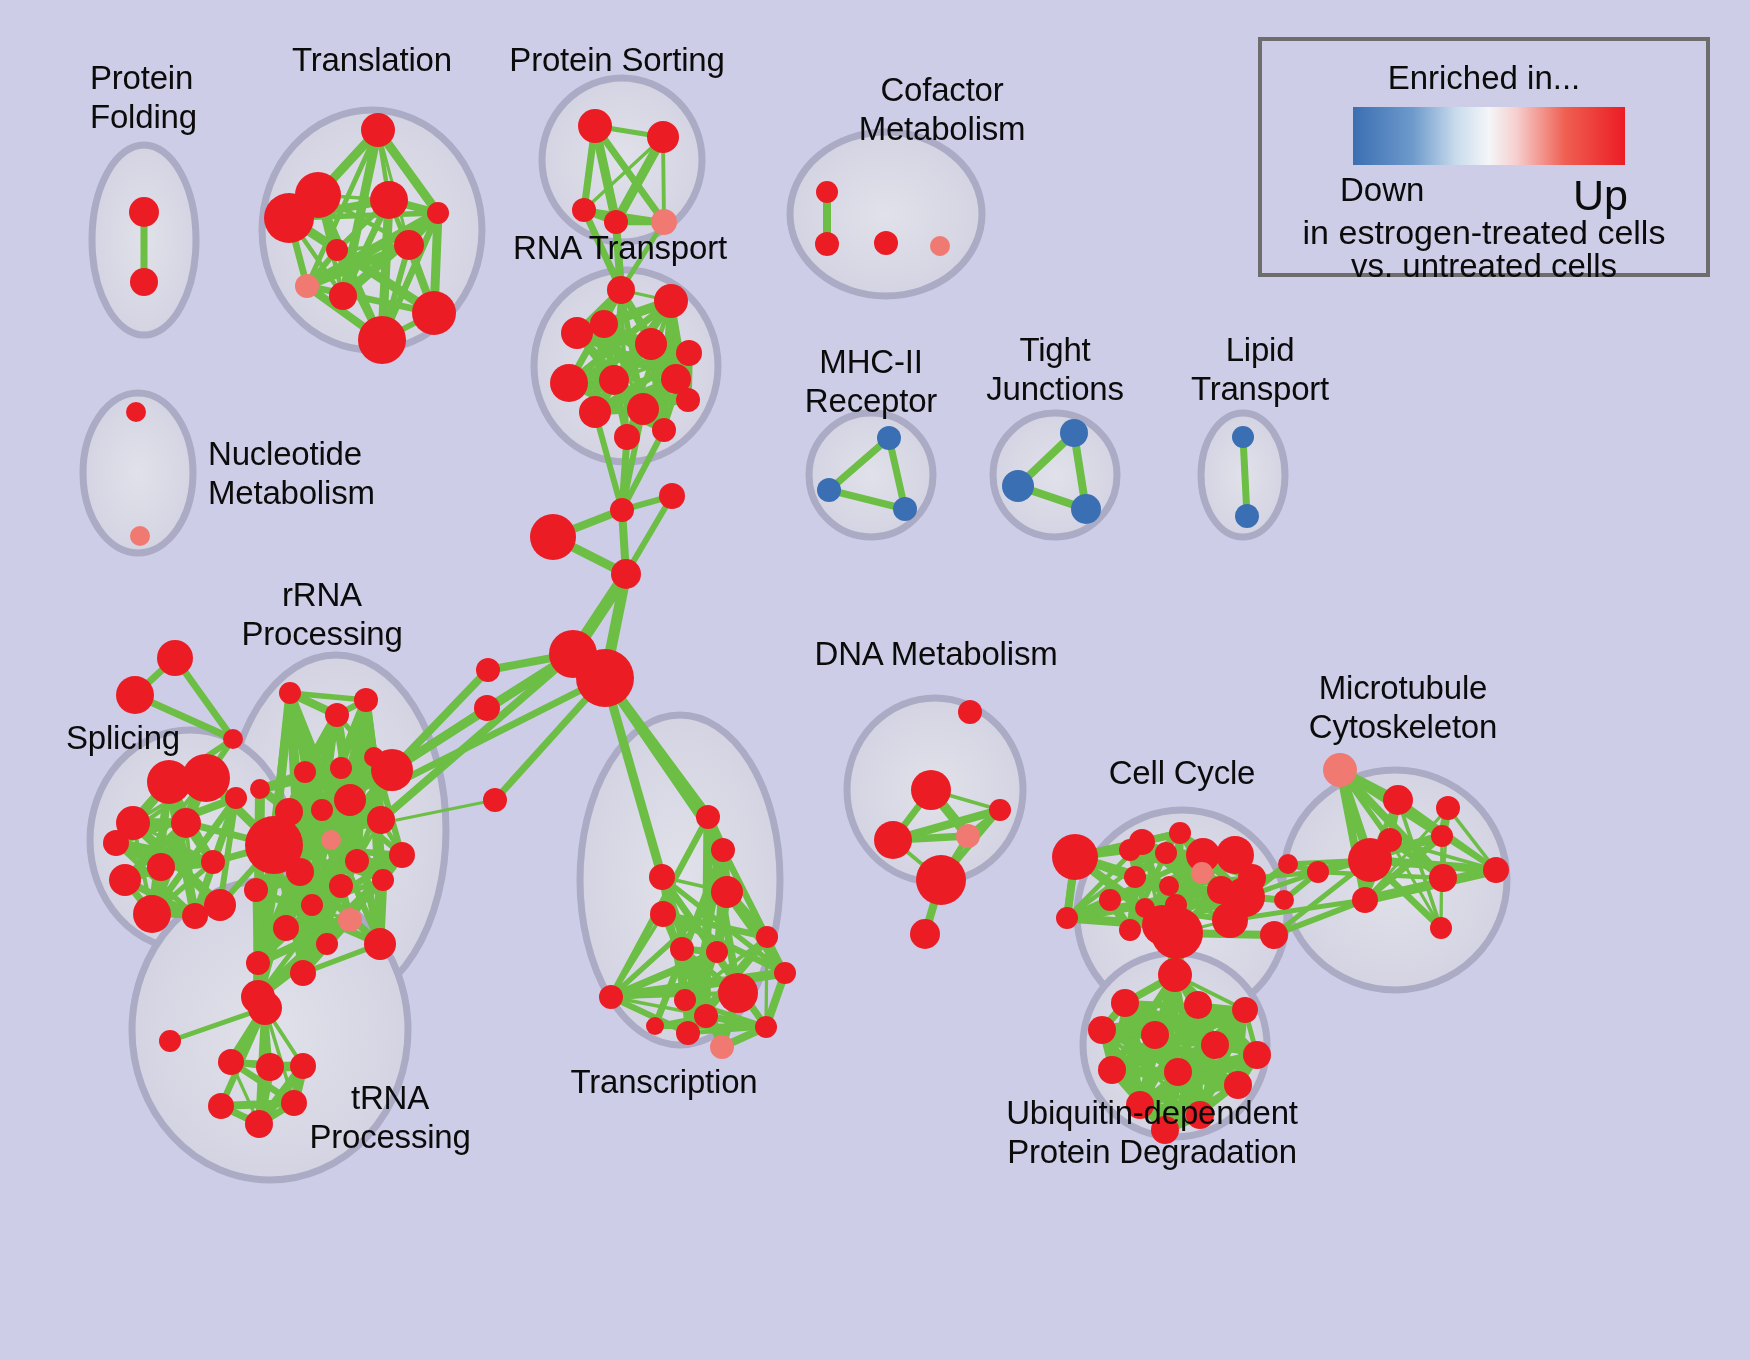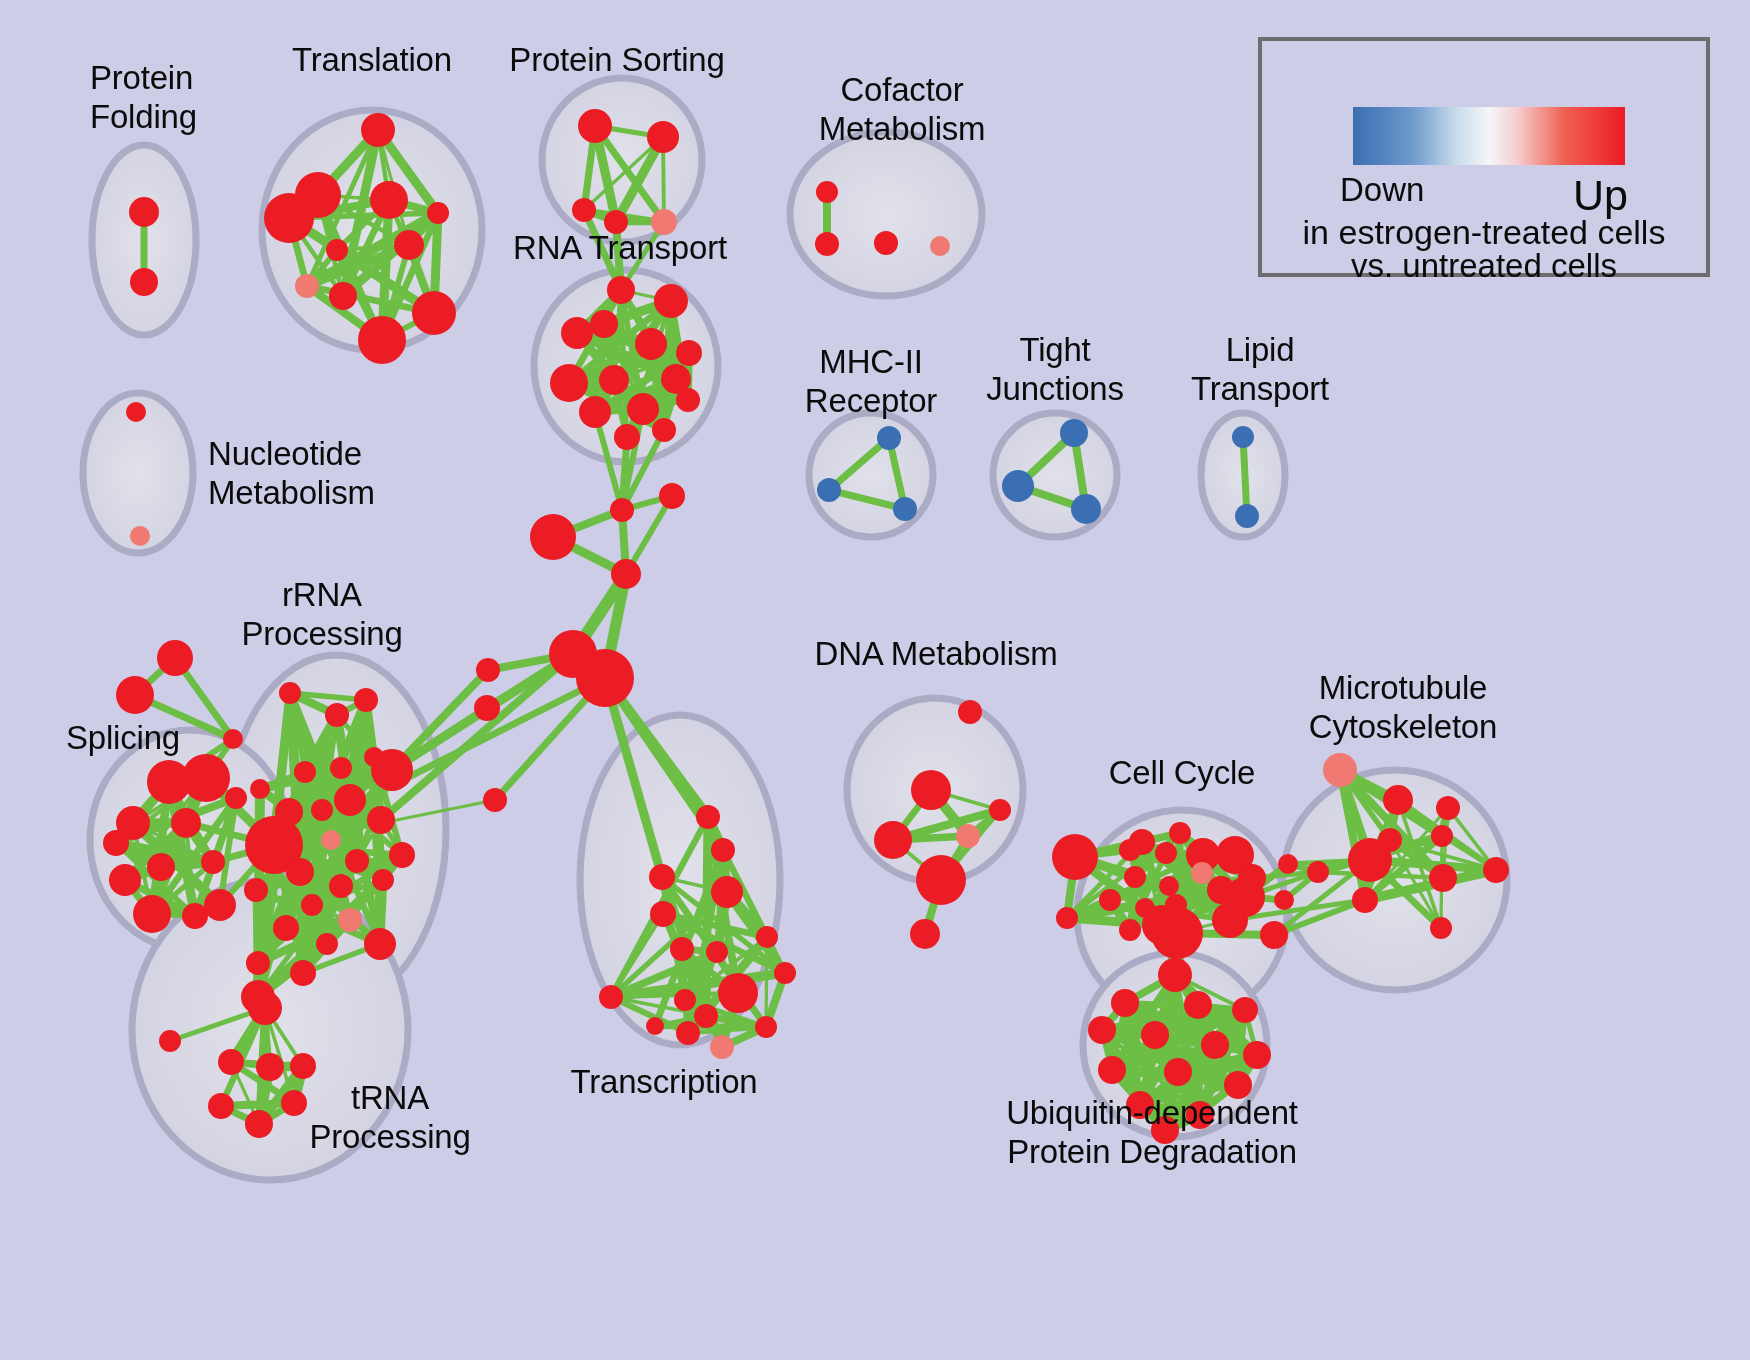--- a/index.html
+++ b/index.html
@@ -847,21 +847,21 @@
         <circle cx="1200" cy="1115" r="14" fill="#ec1c24"></circle>
         <circle cx="1165" cy="1130" r="14" fill="#ec1c24"></circle>
       </g>
   </svg>
 
   <div id="labels">
       <div class="lbl l" style="left: 90px; top: 58px;">Protein
 Folding</div>
       <div class="lbl c" style="left: 372px; top: 40px;">Translation</div>
       <div class="lbl c" style="left: 617px; top: 40px;">Protein Sorting</div>
-      <div class="lbl c" style="left: 902px; top: 70px; text-align: center;">Cofactor
+      <div class="lbl c" style="left: 942px; top: 70px; text-align: center;">Cofactor
 Metabolism</div>
       <div class="lbl c" style="left: 620px; top: 228px;">RNA Transport</div>
       <div class="lbl l" style="left: 208px; top: 434px;">Nucleotide
 Metabolism</div>
       <div class="lbl c" style="left: 871px; top: 310px; margin-top: 32px;">MHC-II
 Receptor</div>
       <div class="lbl c" style="left: 1055px; top: 330px;">Tight
 Junctions</div>
       <div class="lbl c" style="left: 1243px; top: 330px; margin-left: 17px;">Lipid
 Transport</div>
@@ -873,20 +873,21 @@
 Cytoskeleton</div>
       <div class="lbl c" style="left: 1182px; top: 753px;">Cell Cycle</div>
       <div class="lbl c" style="left: 390px; top: 1078px;">tRNA
 Processing</div>
       <div class="lbl c" style="left: 664px; top: 1062px;">Transcription</div>
       <div class="lbl c" style="left: 1152px; top: 1093px;">Ubiquitin-dependent
 Protein Degradation</div>
     </div>
 
   <div id="legend">
+    <div id="legend-title">Enriched in...</div>
     <div id="legend-bar"></div>
     <div id="legend-down">Down</div>
     <div id="legend-up">Up</div>
     <div id="legend-sub1">in estrogen-treated cells</div>
     <div id="legend-sub2">vs. untreated cells</div>
   </div>
 
 </div>
 
 </body></html>

